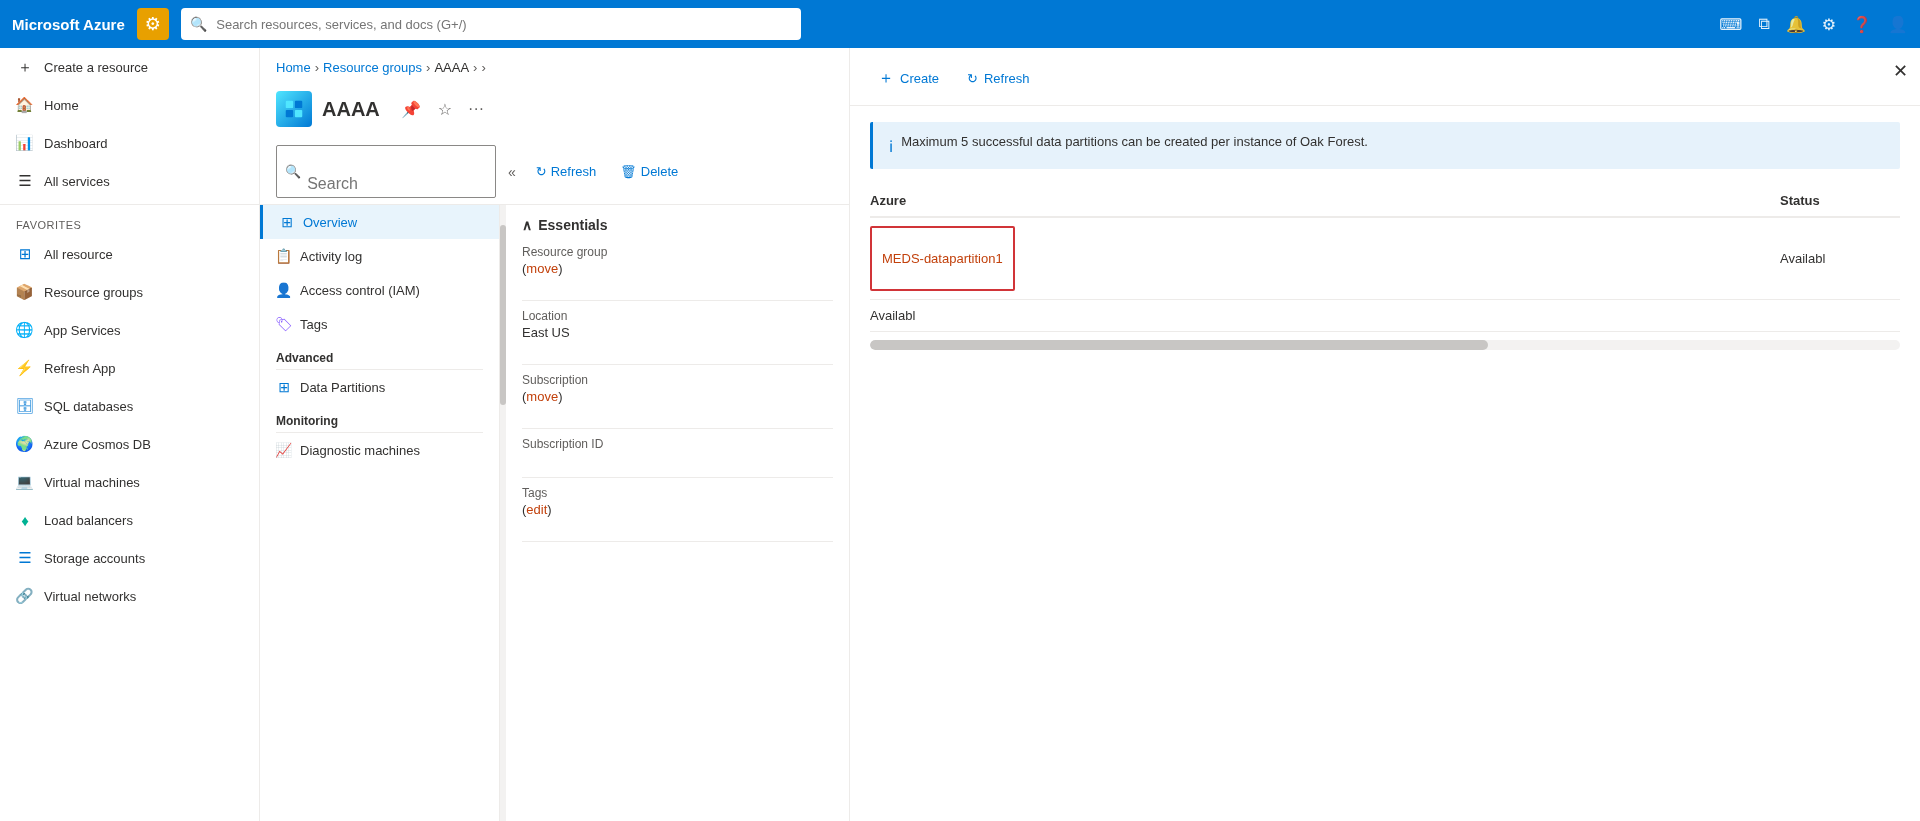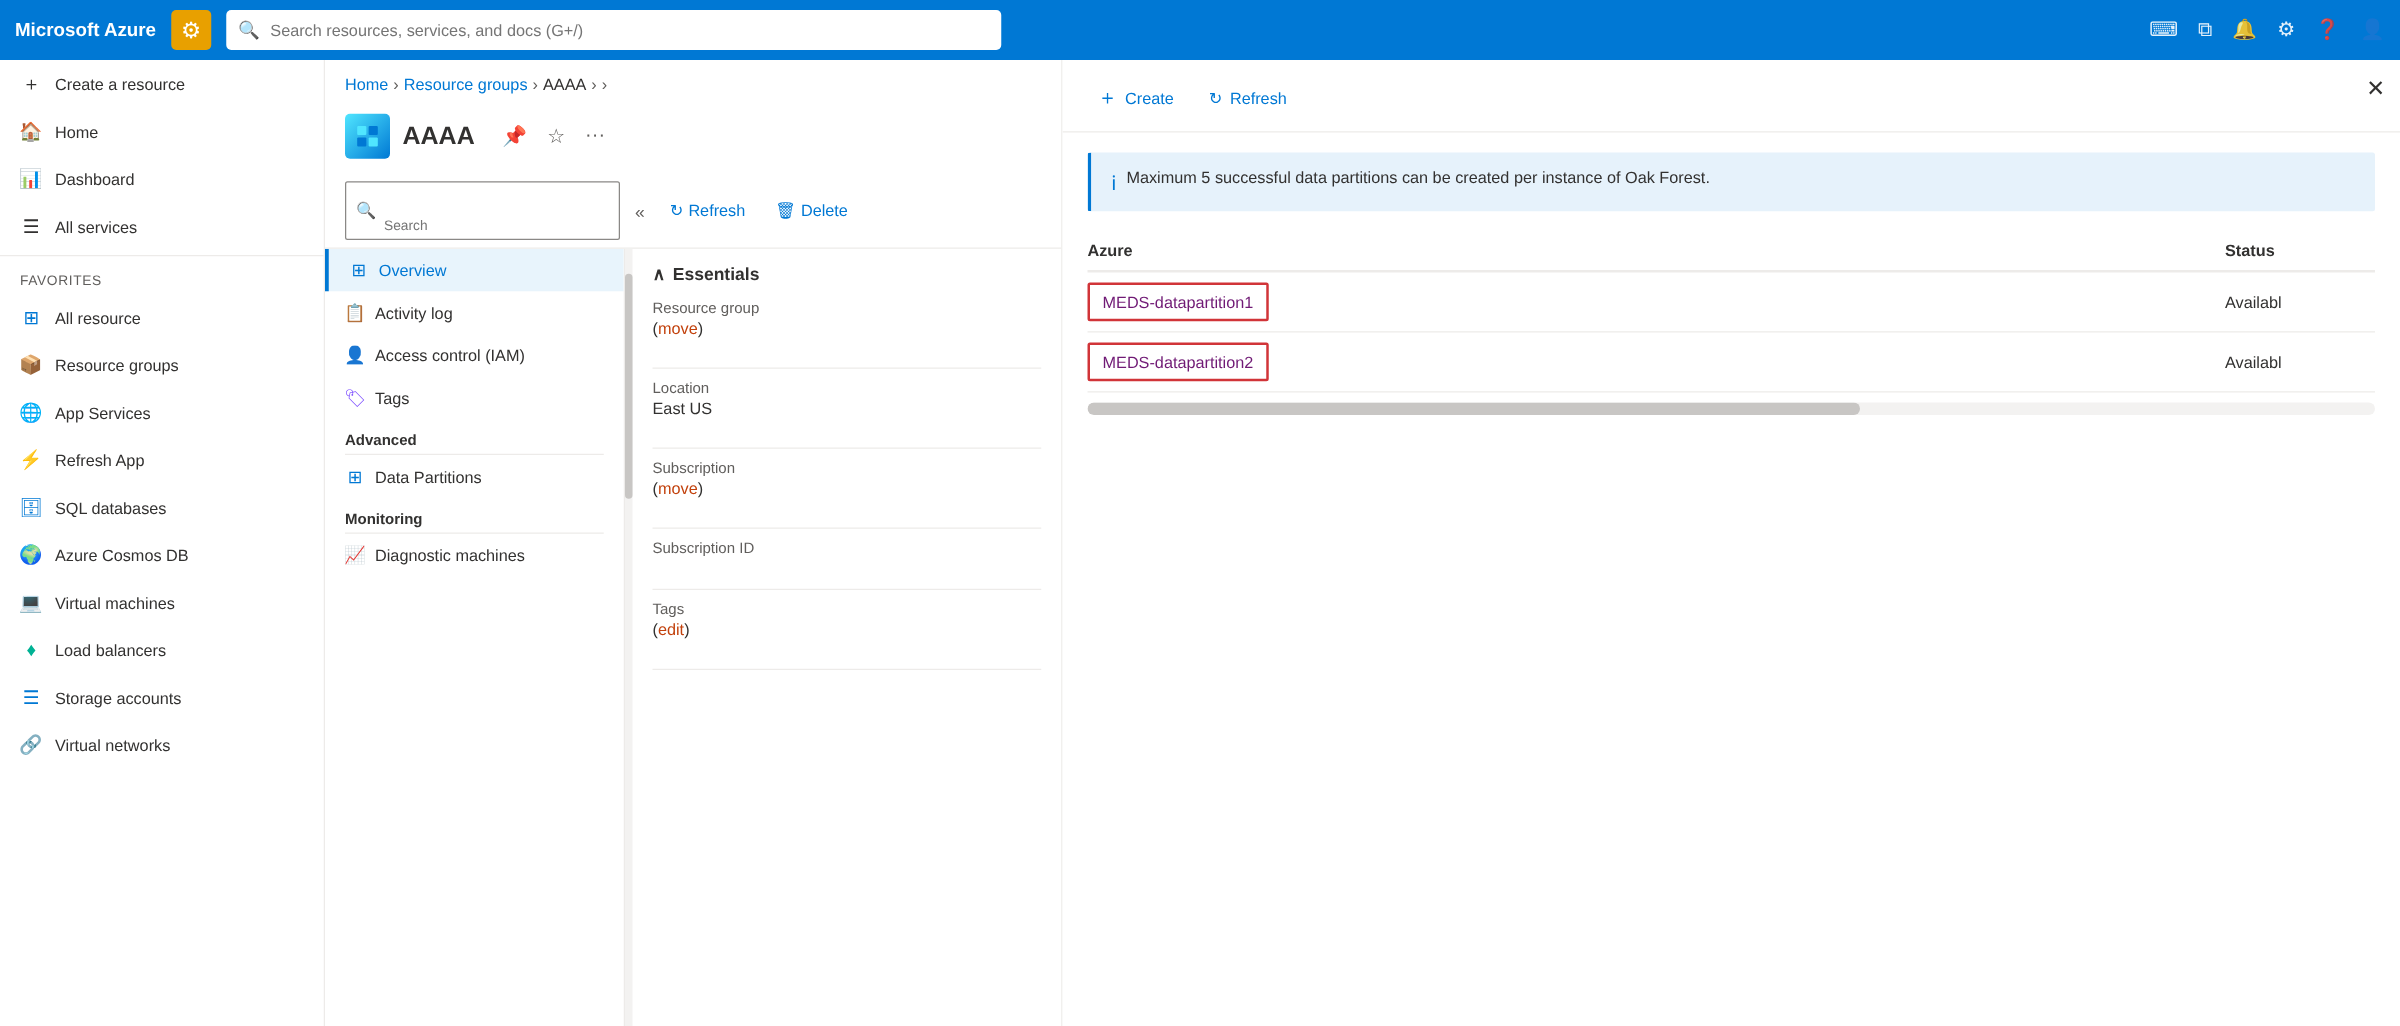--- a/index.html
+++ b/index.html
@@ -188,21 +188,21 @@
       align-items: center;
       border: 1px solid #8a8886;
       border-radius: 2px;
       padding: 4px 8px;
       gap: 6px;
       width: 220px;
     }
     .panel-search-box input {
       border: none;
       outline: none;
-      font-size: 11px;
+      font-size: 16px;
       width: 100%;
       margin-top: 25px;
     }
     .collapse-btn {
       background: none;
       border: none;
       cursor: pointer;
       color: #605e5c;
       font-size: 14px;
       padding: 4px;
@@ -367,24 +367,24 @@
       padding: 8px 0;
       border-bottom: 1px solid #edebe9;
       align-items: center;
     }
     .partition-cell {
       flex: 1;
     }
     .partition-box {
       border: 2px solid #d13438;
       border-radius: 2px;
-      padding: 6px 10px;
+      padding: 23px 10px;
       display: inline-block;
       font-size: 13px;
-      color: #701a75;
+      color: #c2410c;
       cursor: pointer;
     }
     .status-cell {
       width: 120px;
       font-size: 13px;
       color: #323130;
     }
 
     
     .table-scrollbar {
@@ -670,23 +670,20 @@
           <div class="table-col-name">Azure</div>
           <div class="table-col-status">Status</div>
         </div>
         <div class="table-row">
           <div class="partition-cell">
             <div class="partition-box">MEDS-datapartition1</div>
           </div>
           <div class="status-cell">Availabl</div>
         </div>
         <div class="table-row">
-          <div class="partition-cell">
-            <div class="partition-box">MEDS-datapartition2</div>
-          </div>
           <div class="status-cell">Availabl</div>
         </div>
       </div>
 
       <div class="table-scrollbar">
         <div class="table-scrollbar-thumb"></div>
       </div>
 
     </div>
   </div>

